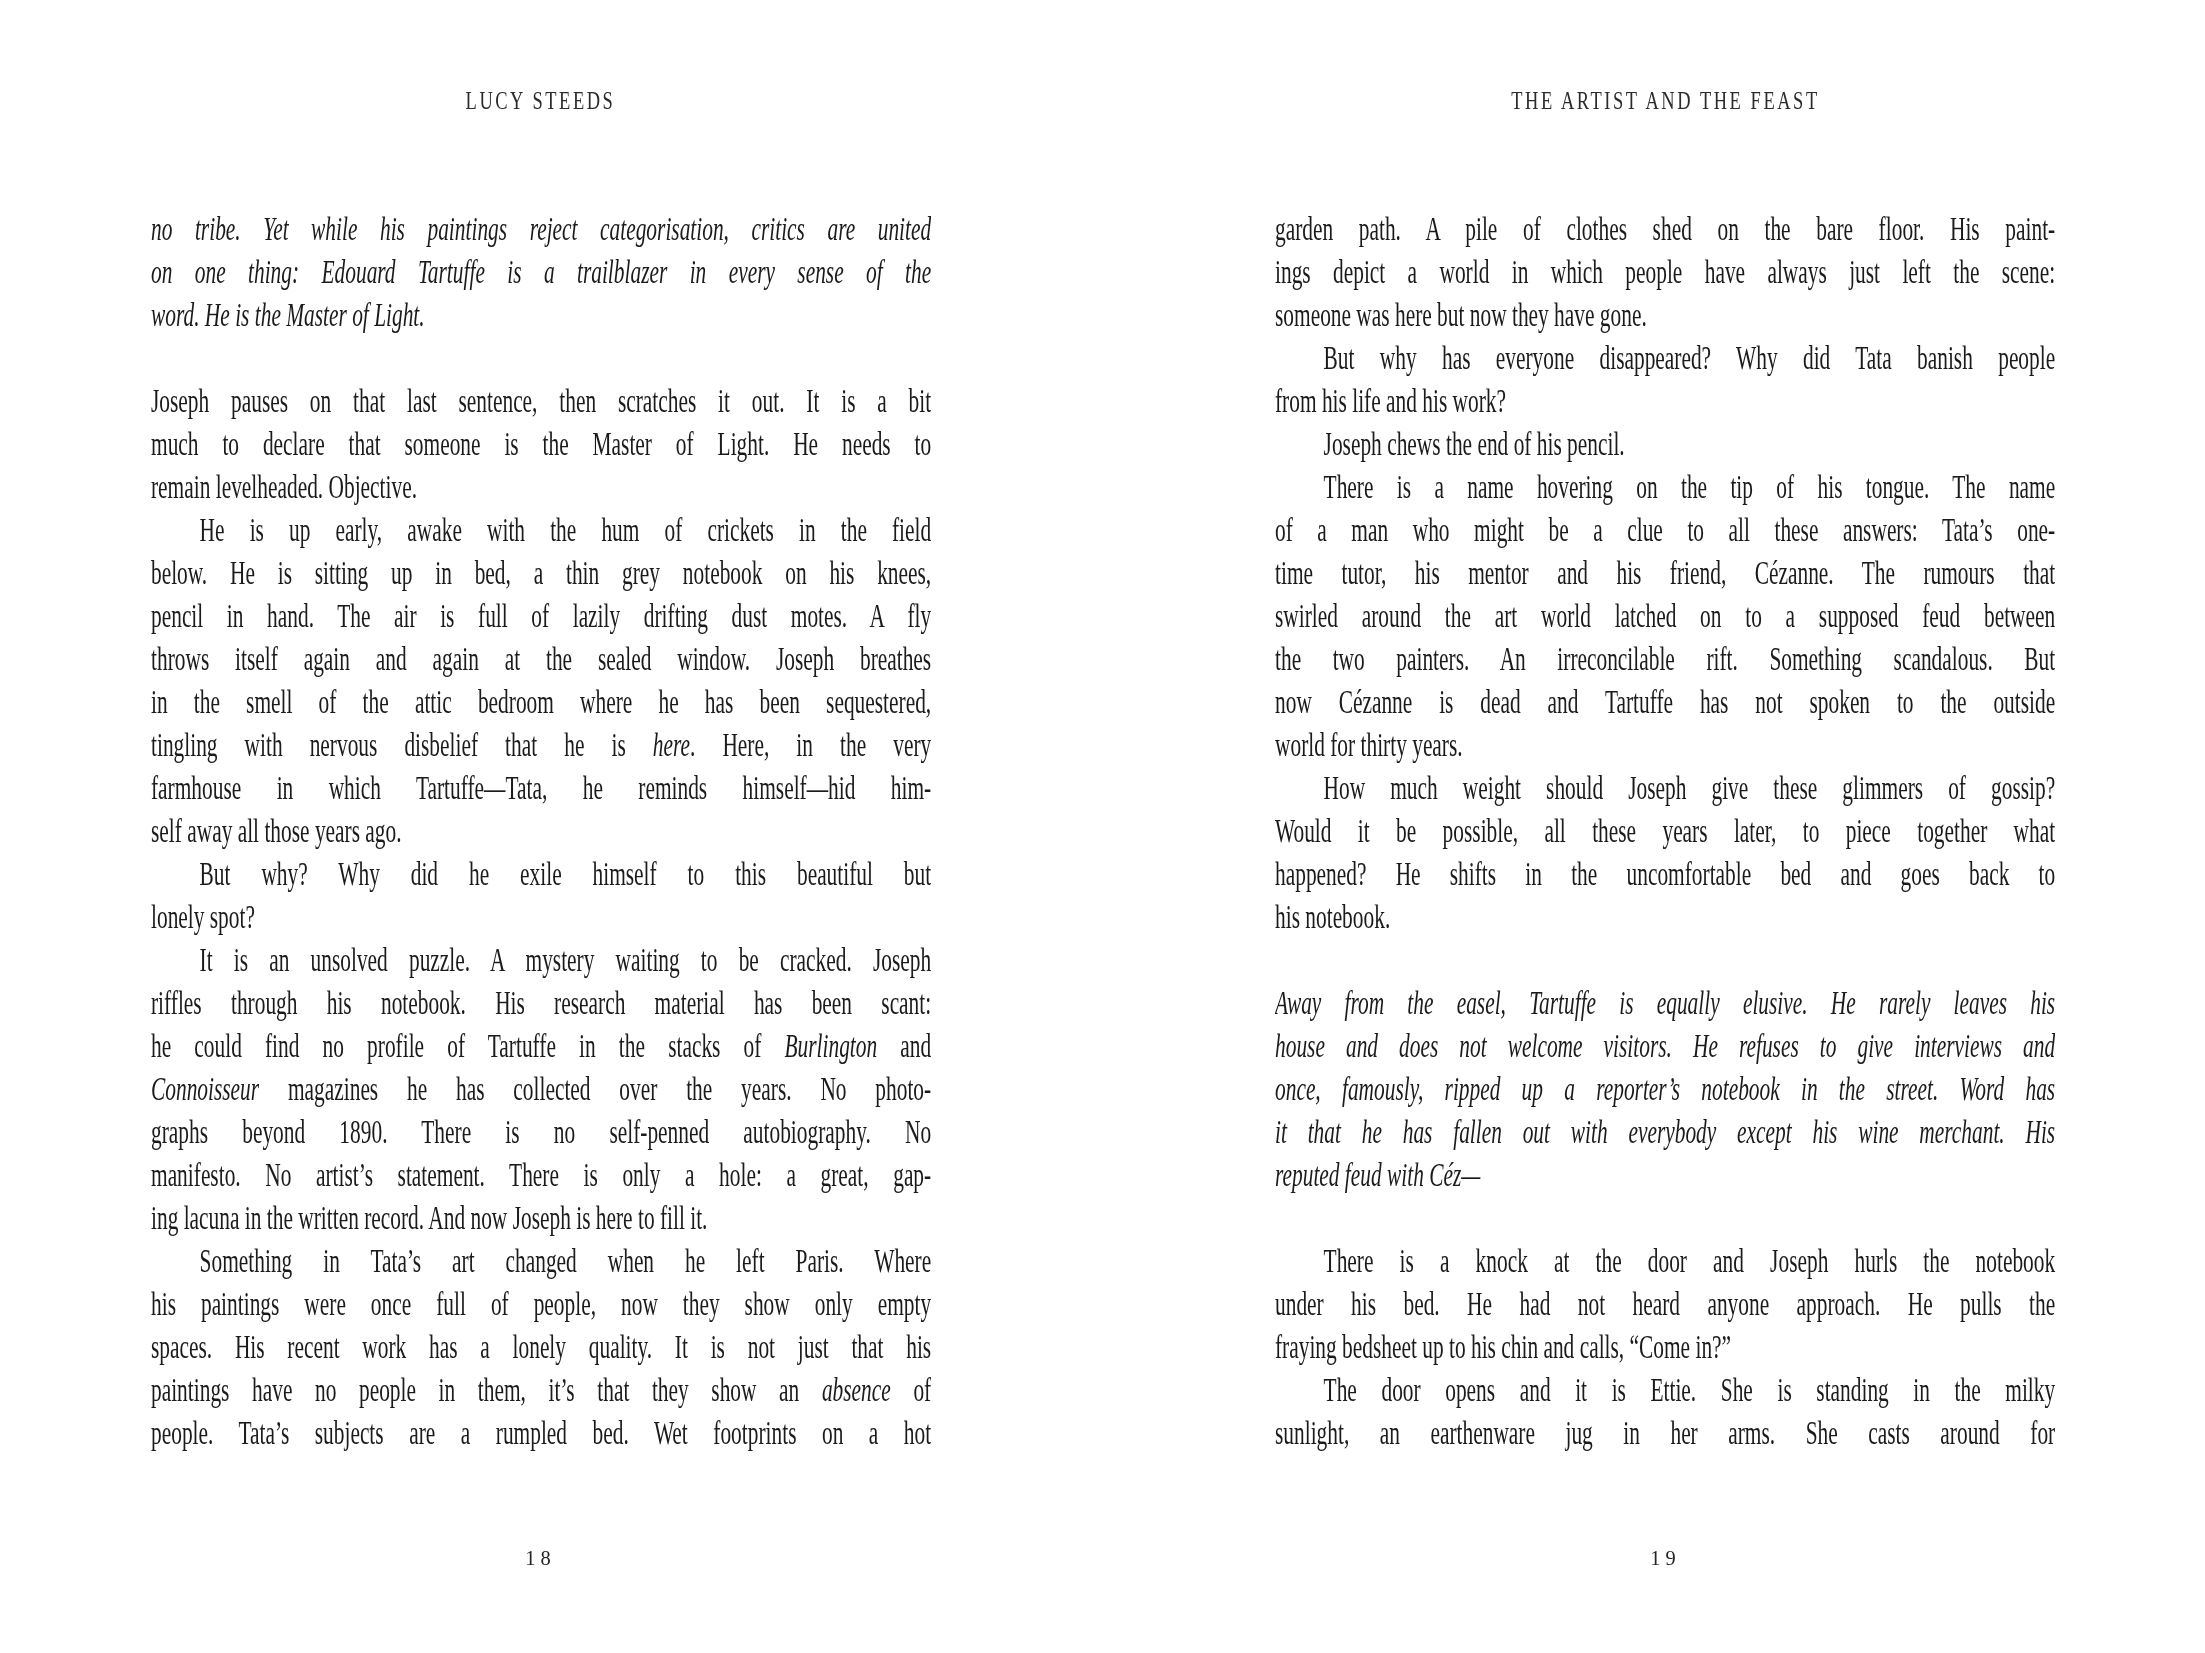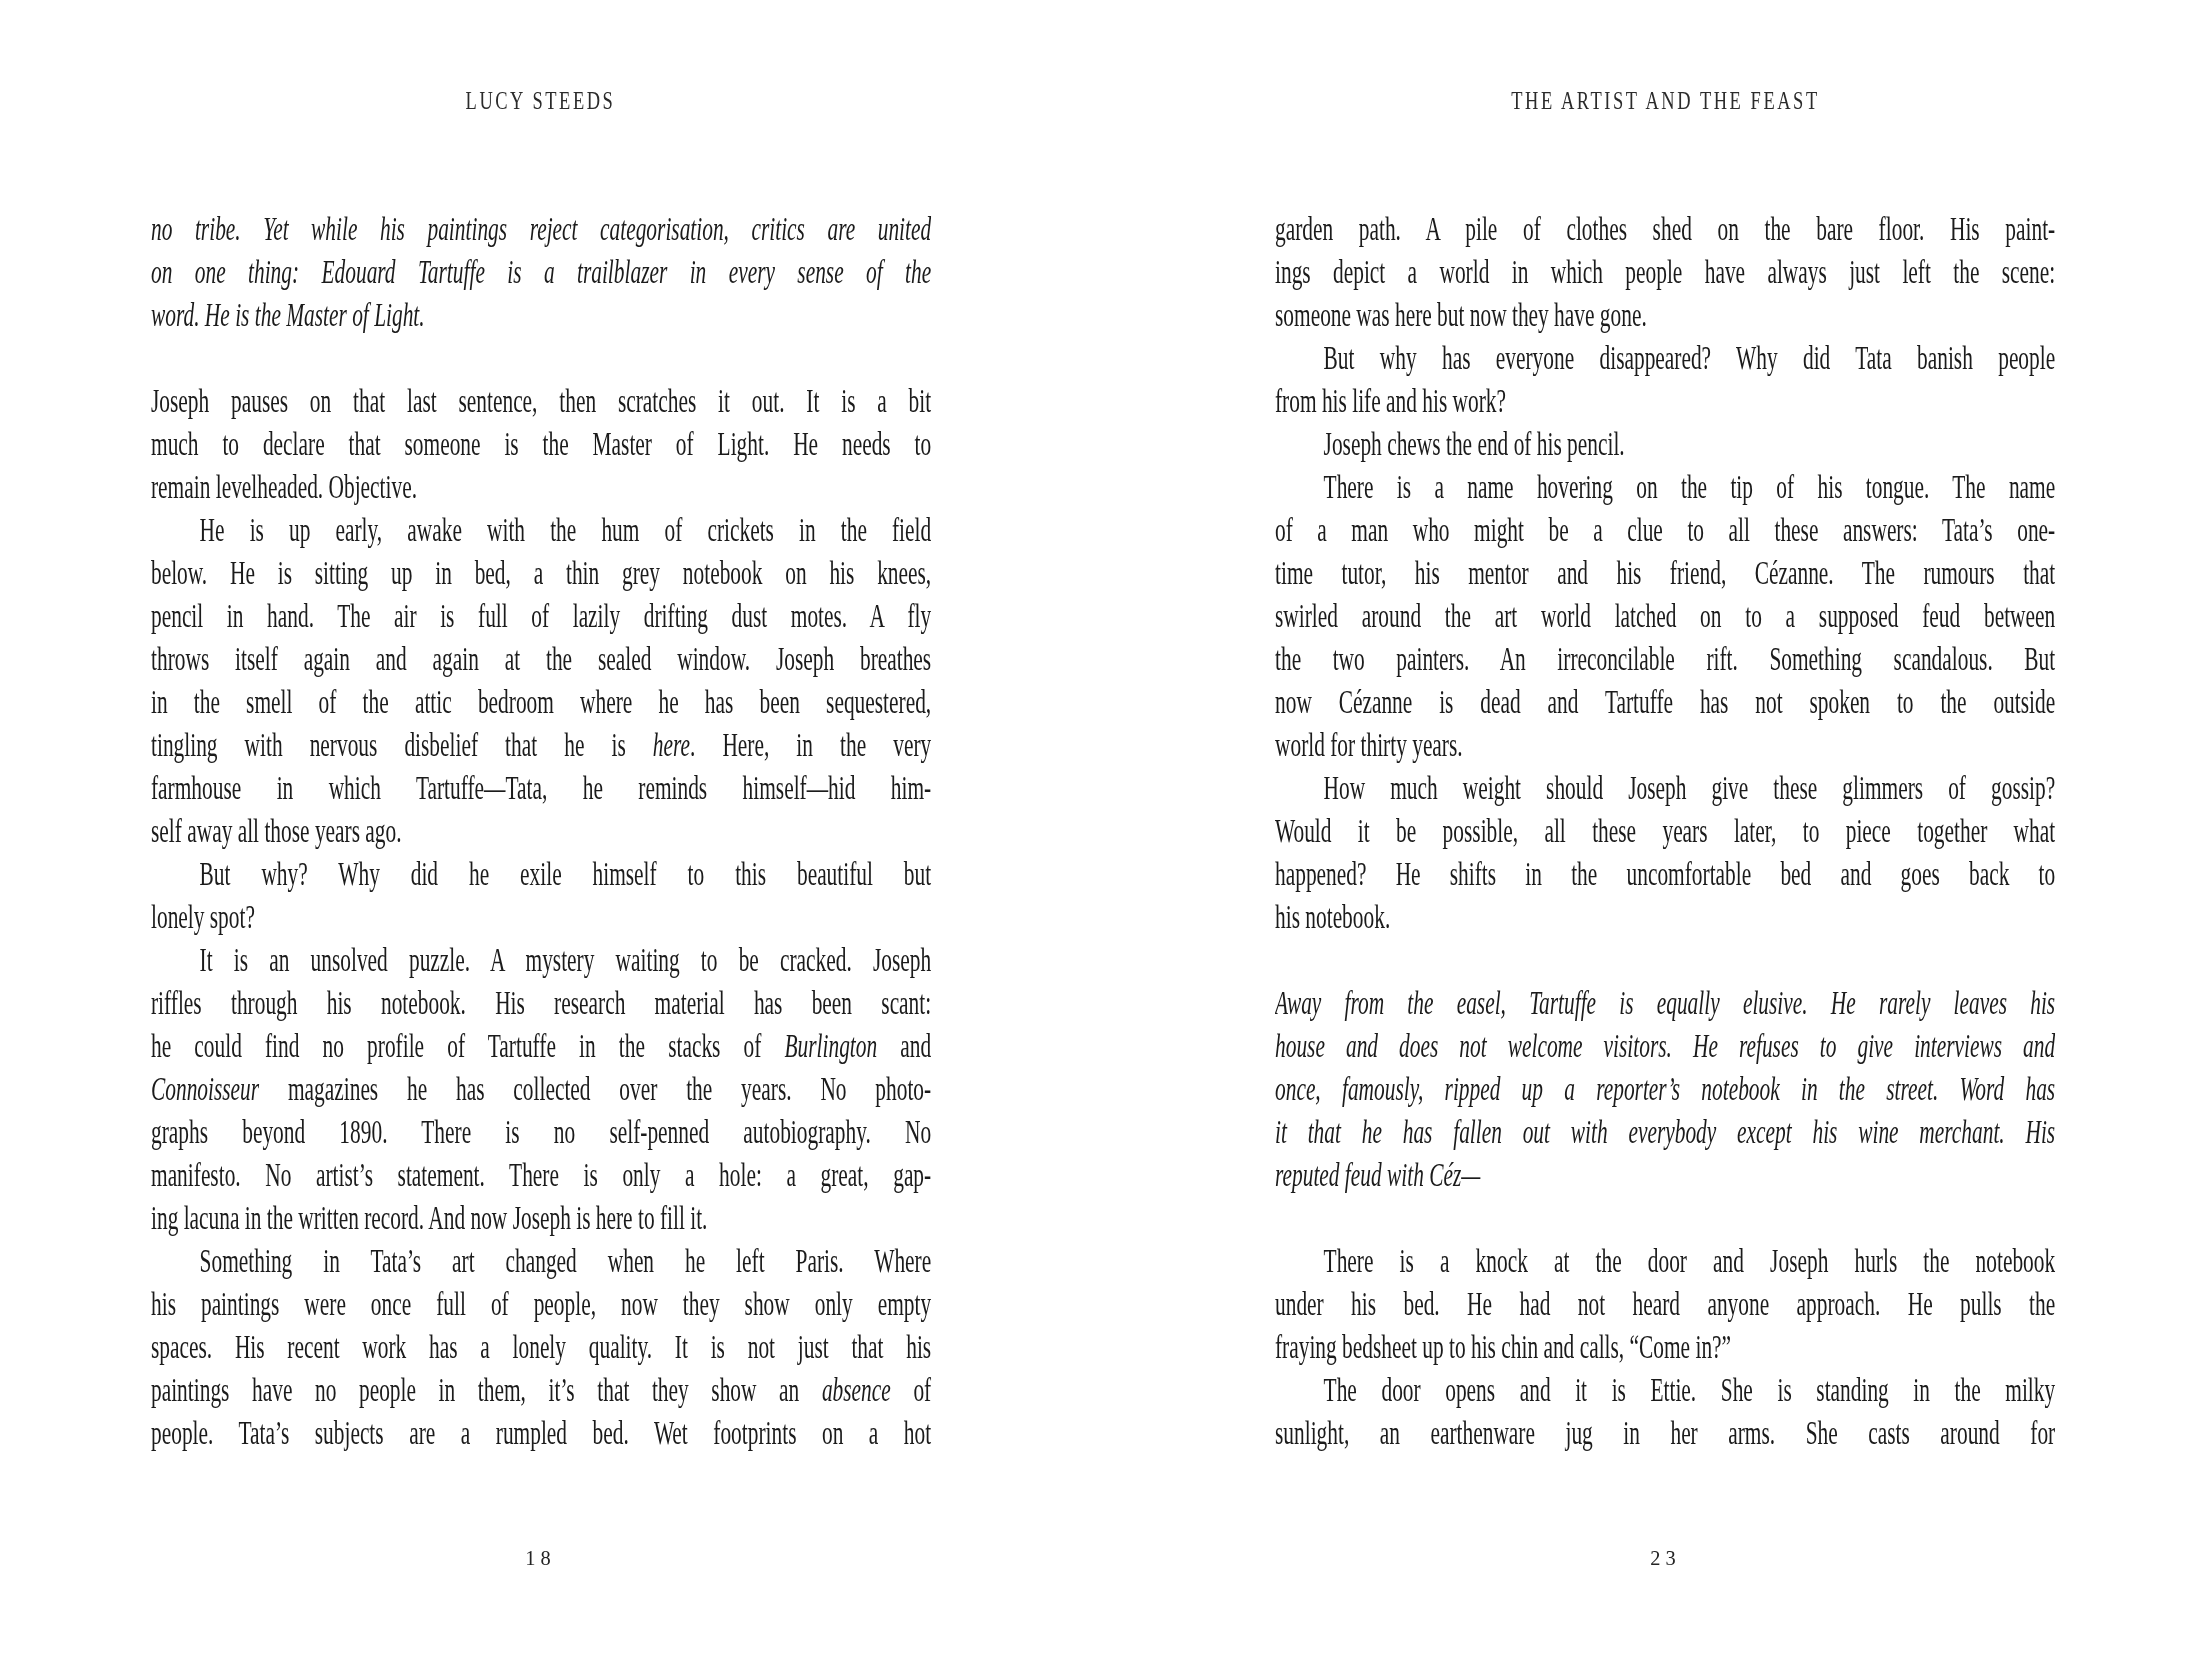--- a/index.html
+++ b/index.html
@@ -110,17 +110,17 @@
         <div class="line italic"><span>once, famously, ripped up a reporter’s notebook in the street. Word has</span></div>
         <div class="line italic"><span>it that he has fallen out with everybody except his wine merchant. His</span></div>
         <div class="line italic last"><span>reputed feud with Céz—</span></div>
         <div class="line blank"></div>
         <div class="line indent"><span>There is a knock at the door and Joseph hurls the notebook</span></div>
         <div class="line"><span>under his bed. He had not heard anyone approach. He pulls the</span></div>
         <div class="line last"><span>fraying bedsheet up to his chin and calls, “Come in?”</span></div>
         <div class="line indent"><span>The door opens and it is Ettie. She is standing in the milky</span></div>
         <div class="line"><span>sunlight, an earthenware jug in her arms. She casts around for</span></div>
       </div>
-    <div class="page-number" style="left:1411px">23</div>
+    <div class="page-number" style="left:1411px">19</div>
   </div>
 
 </div>
 
 
 </body></html>

